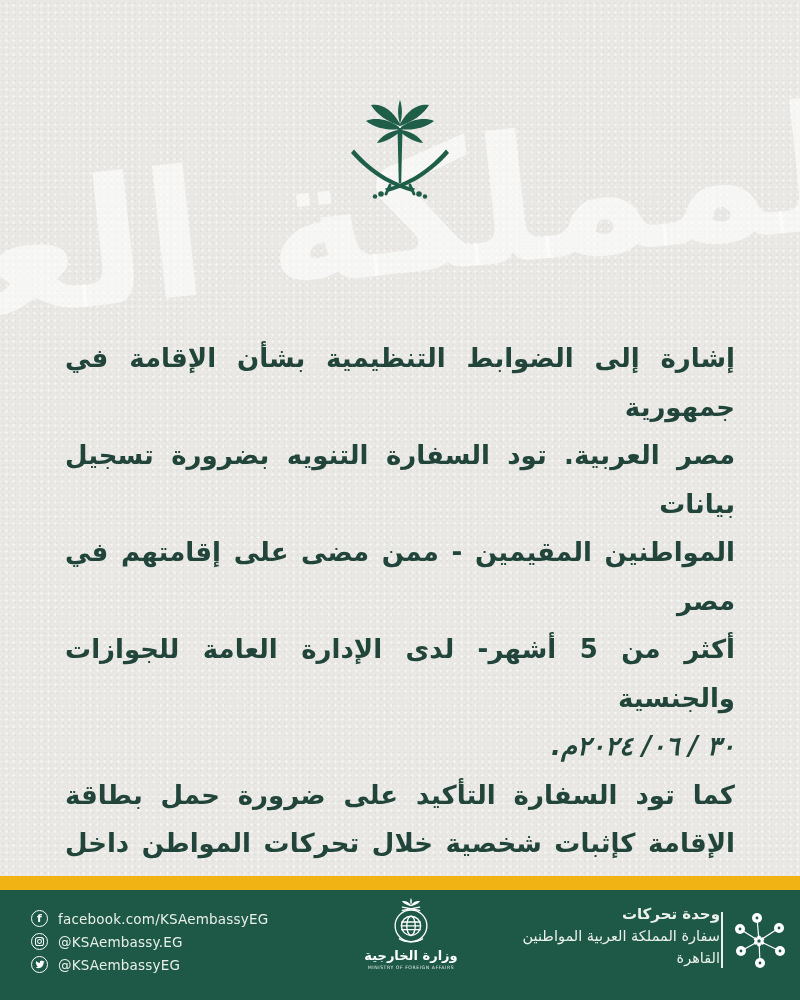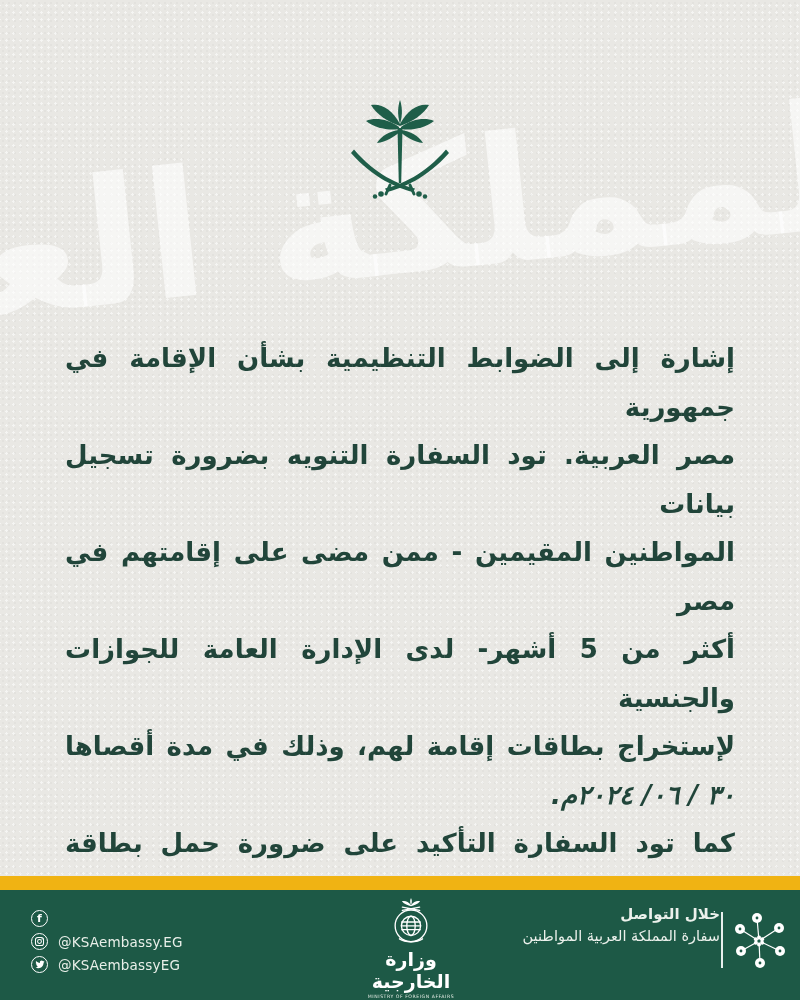--- a/index.html
+++ b/index.html
@@ -82,21 +82,21 @@
     display: flex; align-items: center; justify-content: center;
   }
   .badge svg { display: block; }
   .fb-glyph { font-size: 11px; font-weight: bold; color: #fff; line-height: 1; margin-top: -1px; }
   .social-row .handle { margin-left: 10px; font-size: 13.5px; letter-spacing: 0.2px; color: #e9efe9; }
   
   .ministry { position: absolute; left: 353px; top: 7px; width: 116px; text-align: center; }
   .ministry .seal { display: block; margin: 0 auto; }
   .ministry .seal .w { fill: none; stroke: #fff; stroke-width: 1.4; stroke-linecap: round; }
   .ministry .seal .wf { fill: #fff; }
-  .ministry-arabic { font-size: 19px; font-weight: bold; color: #fff; margin-top: 1px; direction: rtl; }
+  .ministry-arabic { font-size: 13px; font-weight: bold; color: #fff; margin-top: 1px; direction: rtl; }
   .ministry-english { font-size: 4.6px; letter-spacing: 0.55px; color: #e4ebe4; margin-top: 2px; }
   
   .contact { position: absolute; right: 80px; top: 13px; direction: rtl; text-align: right; }
   .contact .c1 { font-size: 15px; font-weight: bold; line-height: 22px; }
   .contact .c2, .contact .c3 { font-size: 14.5px; line-height: 22px; }
   .v-sep {
     position: absolute; left: 721px; top: 22px;
     width: 1.5px; height: 56px;
     background: rgba(255,255,255,0.9);
   }
@@ -133,36 +133,36 @@
     <path class="stroke" d="M65 88 L69 97"></path>
     <circle cx="74" cy="97" r="2.8"></circle>
     <circle cx="80" cy="99.5" r="2.2"></circle>
   </svg>
 
   <div class="body-text">
     <div class="line">إشارة إلى الضوابط التنظيمية بشأن الإقامة في جمهورية</div>
     <div class="line">مصر العربية. تود السفارة التنويه بضرورة تسجيل بيانات</div>
     <div class="line">المواطنين المقيمين - ممن مضى على إقامتهم في مصر</div>
     <div class="line">أكثر من 5 أشهر- لدى الإدارة العامة للجوازات والجنسية</div>
-    <div class="line">لإستخراج بطاقات إقامة لهم، وذلك في مدة أقصاها</div>
     <div class="line date-line">٣٠ / ٠٦/ ٢٠٢٤م.</div>
     <div class="line">كما تود السفارة التأكيد على ضرورة حمل بطاقة</div>
     <div class="line">الإقامة كإثبات شخصية خلال تحركات المواطن داخل</div>
     <div class="line">مصر، والتعاون في إبرازها للسلطات المصرية عند الطلب.</div>
   </div>
 
   <div class="gold-bar"></div>
 
   <div class="footer">
 
     <div class="social">
       <div class="social-row">
         <span class="badge">
             <span class="fb-glyph">f</span>
           </span>
+        <span class="handle">facebook.com/KSAembassyEG</span>
       </div>
       <div class="social-row">
         <span class="badge">
           <svg width="11" height="11" viewBox="0 0 12 12">
             <rect x="1.6" y="1.6" width="8.8" height="8.8" rx="2.6" fill="none" stroke="#fff" stroke-width="1.1"></rect>
             <circle cx="6" cy="6" r="2.1" fill="none" stroke="#fff" stroke-width="1.1"></circle>
             <circle cx="8.8" cy="3.2" r="0.7" fill="#fff"></circle>
           </svg>
         </span>
         <span class="handle">@KSAembassy.EG</span>
@@ -187,22 +187,23 @@
         <circle class="w" cx="23" cy="30" r="10"></circle>
         <ellipse class="w" cx="23" cy="30" rx="4.4" ry="10"></ellipse>
         <path class="w" d="M13.5 26 L32.5 26 M13 30 L33 30 M13.5 34 L32.5 34"></path>
         <path class="w" d="M11 43.5 C17 47.5 29 47.5 35 43.5"></path>
       </svg>
       <div class="ministry-arabic">وزارة الخارجية</div>
       <div class="ministry-english">MINISTRY OF FOREIGN AFFAIRS</div>
     </div>
 
     <div class="contact">
-      <div class="c1">خلال التواصل</div>
+      <div class="c1">وحدة تحركات</div>
       <div class="c2">سفارة المملكة العربية المواطنين</div>
+      <div class="c3">القاهرة</div>
     </div>
 
     <div class="v-sep"></div>
 
     <svg class="network" width="60" height="66" viewBox="0 0 60 66" aria-hidden="true">
       <line x1="32" y1="37" x2="30" y2="14"></line>
       <line x1="32" y1="37" x2="13" y2="25"></line>
       <line x1="32" y1="37" x2="52" y2="24"></line>
       <line x1="32" y1="37" x2="14" y2="47"></line>
       <line x1="32" y1="37" x2="53" y2="47"></line>

